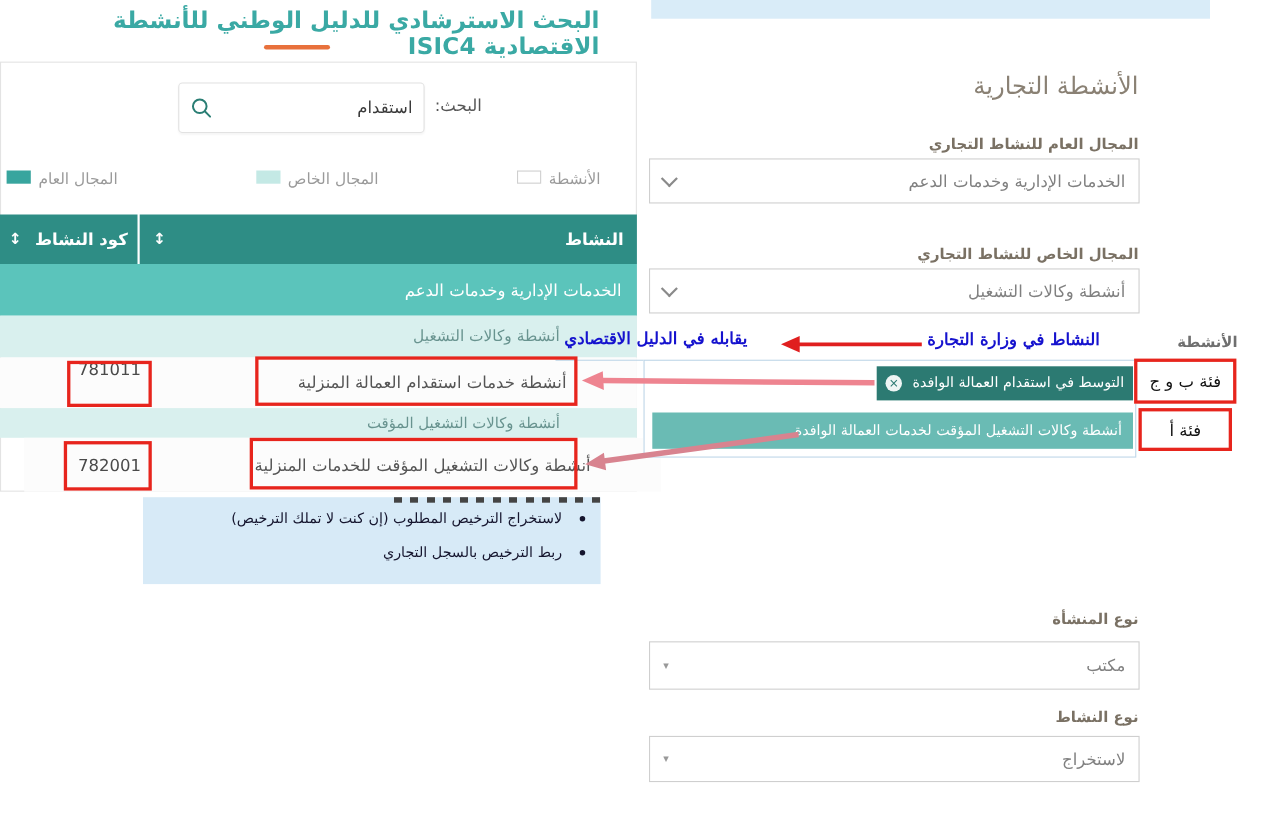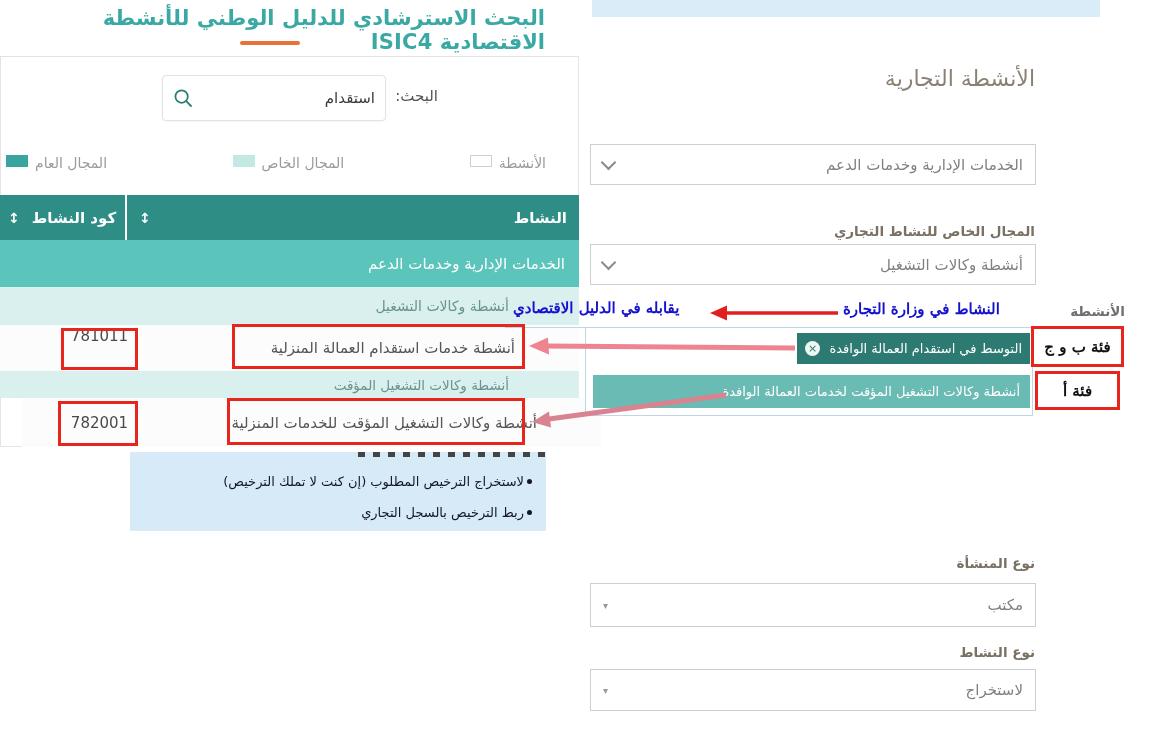--- a/index.html
+++ b/index.html
@@ -47,26 +47,26 @@
 
   .redbox{border:3px solid #E7251D;box-sizing:border-box;z-index:9;background:transparent;}
   .rb-act1{left:232px;top:324px;width:293px;height:45px;}
   .rb-code1{left:61px;top:328px;width:77px;height:42px;}
   .rb-act2{left:227px;top:398px;width:298px;height:47px;}
   .rb-code2{left:58px;top:401px;width:80px;height:45px;}
   .rb-bc{left:1031px;top:326px;width:93px;height:41px;background:#fff;display:flex;
          align-items:center;justify-content:center;}
   .rb-a{left:1035px;top:371px;width:85px;height:39px;background:#fff;display:flex;
         align-items:center;justify-content:center;}
-  .cat-text{font-family:"DejaVu Serif",serif;font-weight:bold;font-size:15px;color:#111;direction:rtl;}
+  .cat-text{font-family:"DejaVu Serif",serif;font-weight:normal;font-size:15px;color:#111;direction:rtl;}
 
   .infobox{left:130px;top:452px;width:416px;height:79px;background:#D7EAF7;z-index:2;}
   .remnant{left:358px;top:452px;width:190px;height:5px;z-index:3;
            background:repeating-linear-gradient(90deg,#444 0 7px,transparent 7px 15px);}
-  .bullet-row{left:140px;width:392px;display:flex;direction:rtl;align-items:center;gap:3px;z-index:3;margin-top:10px;}
+  .bullet-row{left:140px;width:392px;display:flex;direction:rtl;align-items:center;gap:16px;z-index:3;}
   .b1{top:464px;}
   .b2{top:495px;}
   .dot{width:5px;height:5px;border-radius:50%;background:#15152e;flex:0 0 auto;}
   .btext{font-size:13px;color:#15152e;}
 
   
   .topbar{left:592px;top:0;width:508px;height:17px;background:#D9ECF8;}
   .rp-title{left:735px;top:66px;width:300px;text-align:right;font-size:22px;color:#8A8174;direction:rtl;}
   .fld-label{left:735px;width:300px;text-align:right;font-size:13.5px;font-weight:bold;
              color:#7A7164;direction:rtl;}
@@ -176,20 +176,21 @@
     <span class="btext">لاستخراج الترخيص المطلوب (إن كنت لا تملك الترخيص)</span>
   </div>
   <div class="abs bullet-row b2">
     <span class="dot"></span>
     <span class="btext">ربط الترخيص بالسجل التجاري</span>
   </div>
 
   <div class="abs topbar"></div>
   <div class="abs rp-title">الأنشطة التجارية</div>
 
+  <div class="abs fld-label lb1">المجال العام للنشاط التجاري</div>
   <div class="abs select sel1">
     <span class="chev"></span>
     <span class="sel-value">الخدمات الإدارية وخدمات الدعم</span>
   </div>
 
   <div class="abs fld-label lb2">المجال الخاص للنشاط التجاري</div>
   <div class="abs select sel2">
     <span class="chev"></span>
     <span class="sel-value">أنشطة وكالات التشغيل</span>
   </div>

